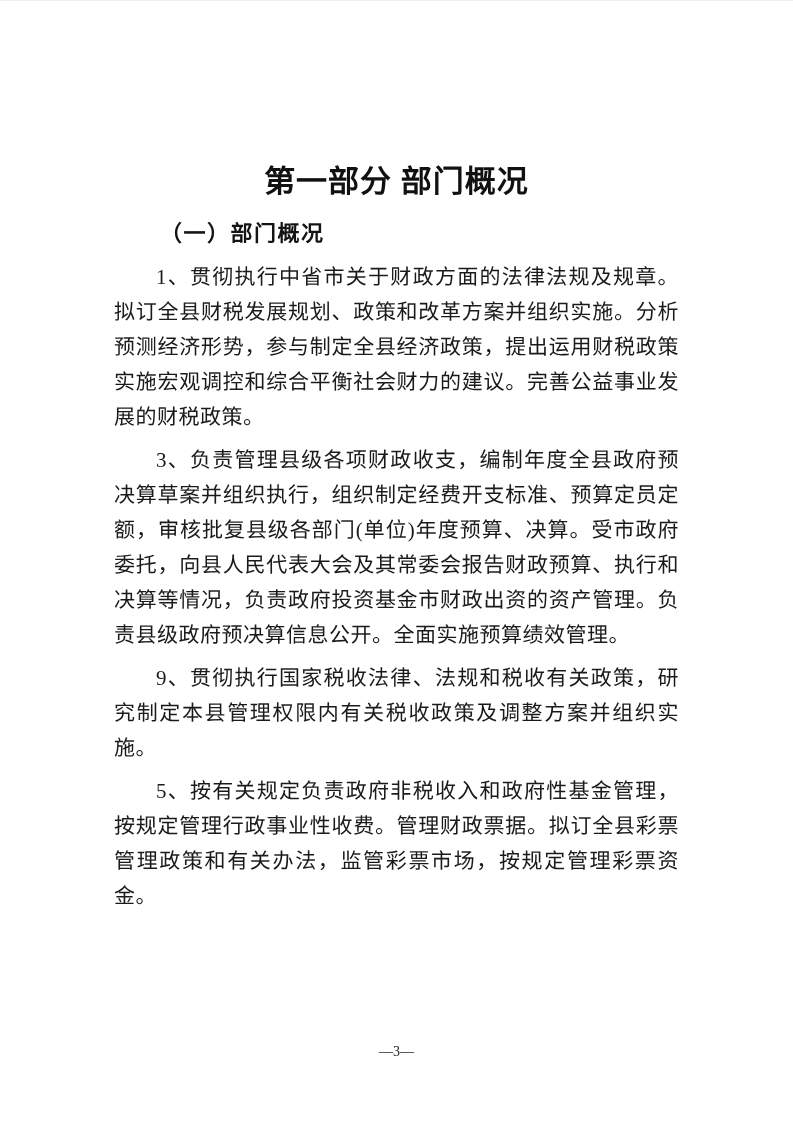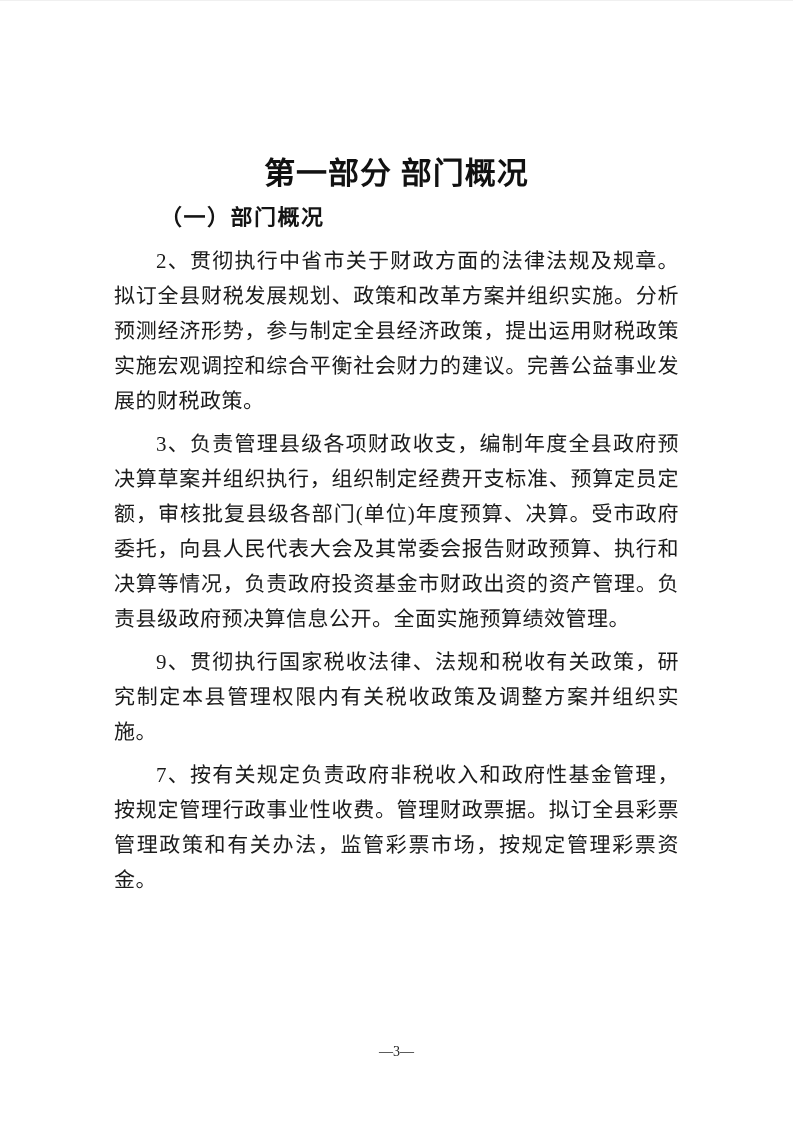--- a/index.html
+++ b/index.html
@@ -16,21 +16,21 @@
     border-top: 1px solid #f0f0f0;
     overflow: hidden;
     color: #161616;
     font-family: "Liberation Serif", "DejaVu Serif", serif;
     box-sizing: border-box;
   }
   .content {
     padding: 0 114px;
   }
   .doc-title {
-    margin: 8px;
+    margin: 16px;
     padding-top: 143px;
     text-align: center;
     font-size: 31px;
     line-height: 43px;
     font-weight: bold;
     font-family: "Liberation Serif", "DejaVu Serif", serif;
     letter-spacing: 1px;
     color: #111111;
   }
   .section-heading {
@@ -84,22 +84,22 @@
 
 <div class="page">
   <div class="content">
 
     <h1 class="doc-title">第一部分 部门概况</h1>
 
 
     <h3 class="subsection-heading">（一）部门概况</h3>
 
     <div class="doc-body">
-      <p>2、贯彻执行中省市关于财政方面的法律法规及规章。拟订全县财税发展规划、政策和改革方案并组织实施。分析预测经济形势，参与制定全县经济政策，提出运用财税政策实施宏观调控和综合平衡社会财力的建议。完善公益事业发展的财税政策。</p>
+      <p>1、贯彻执行中省市关于财政方面的法律法规及规章。拟订全县财税发展规划、政策和改革方案并组织实施。分析预测经济形势，参与制定全县经济政策，提出运用财税政策实施宏观调控和综合平衡社会财力的建议。完善公益事业发展的财税政策。</p>
       <p>3、负责管理县级各项财政收支，编制年度全县政府预决算草案并组织执行，组织制定经费开支标准、预算定员定额，审核批复县级各部门(单位)年度预算、决算。受市政府委托，向县人民代表大会及其常委会报告财政预算、执行和决算等情况，负责政府投资基金市财政出资的资产管理。负责县级政府预决算信息公开。全面实施预算绩效管理。</p>
       <p>9、贯彻执行国家税收法律、法规和税收有关政策，研究制定本县管理权限内有关税收政策及调整方案并组织实施。</p>
-      <p>7、按有关规定负责政府非税收入和政府性基金管理，按规定管理行政事业性收费。管理财政票据。拟订全县彩票管理政策和有关办法，监管彩票市场，按规定管理彩票资金。</p>
+      <p>5、按有关规定负责政府非税收入和政府性基金管理，按规定管理行政事业性收费。管理财政票据。拟订全县彩票管理政策和有关办法，监管彩票市场，按规定管理彩票资金。</p>
     </div>
 
   </div>
 
   <div class="page-footer">—3—</div>
 </div>
 
 </body></html>

